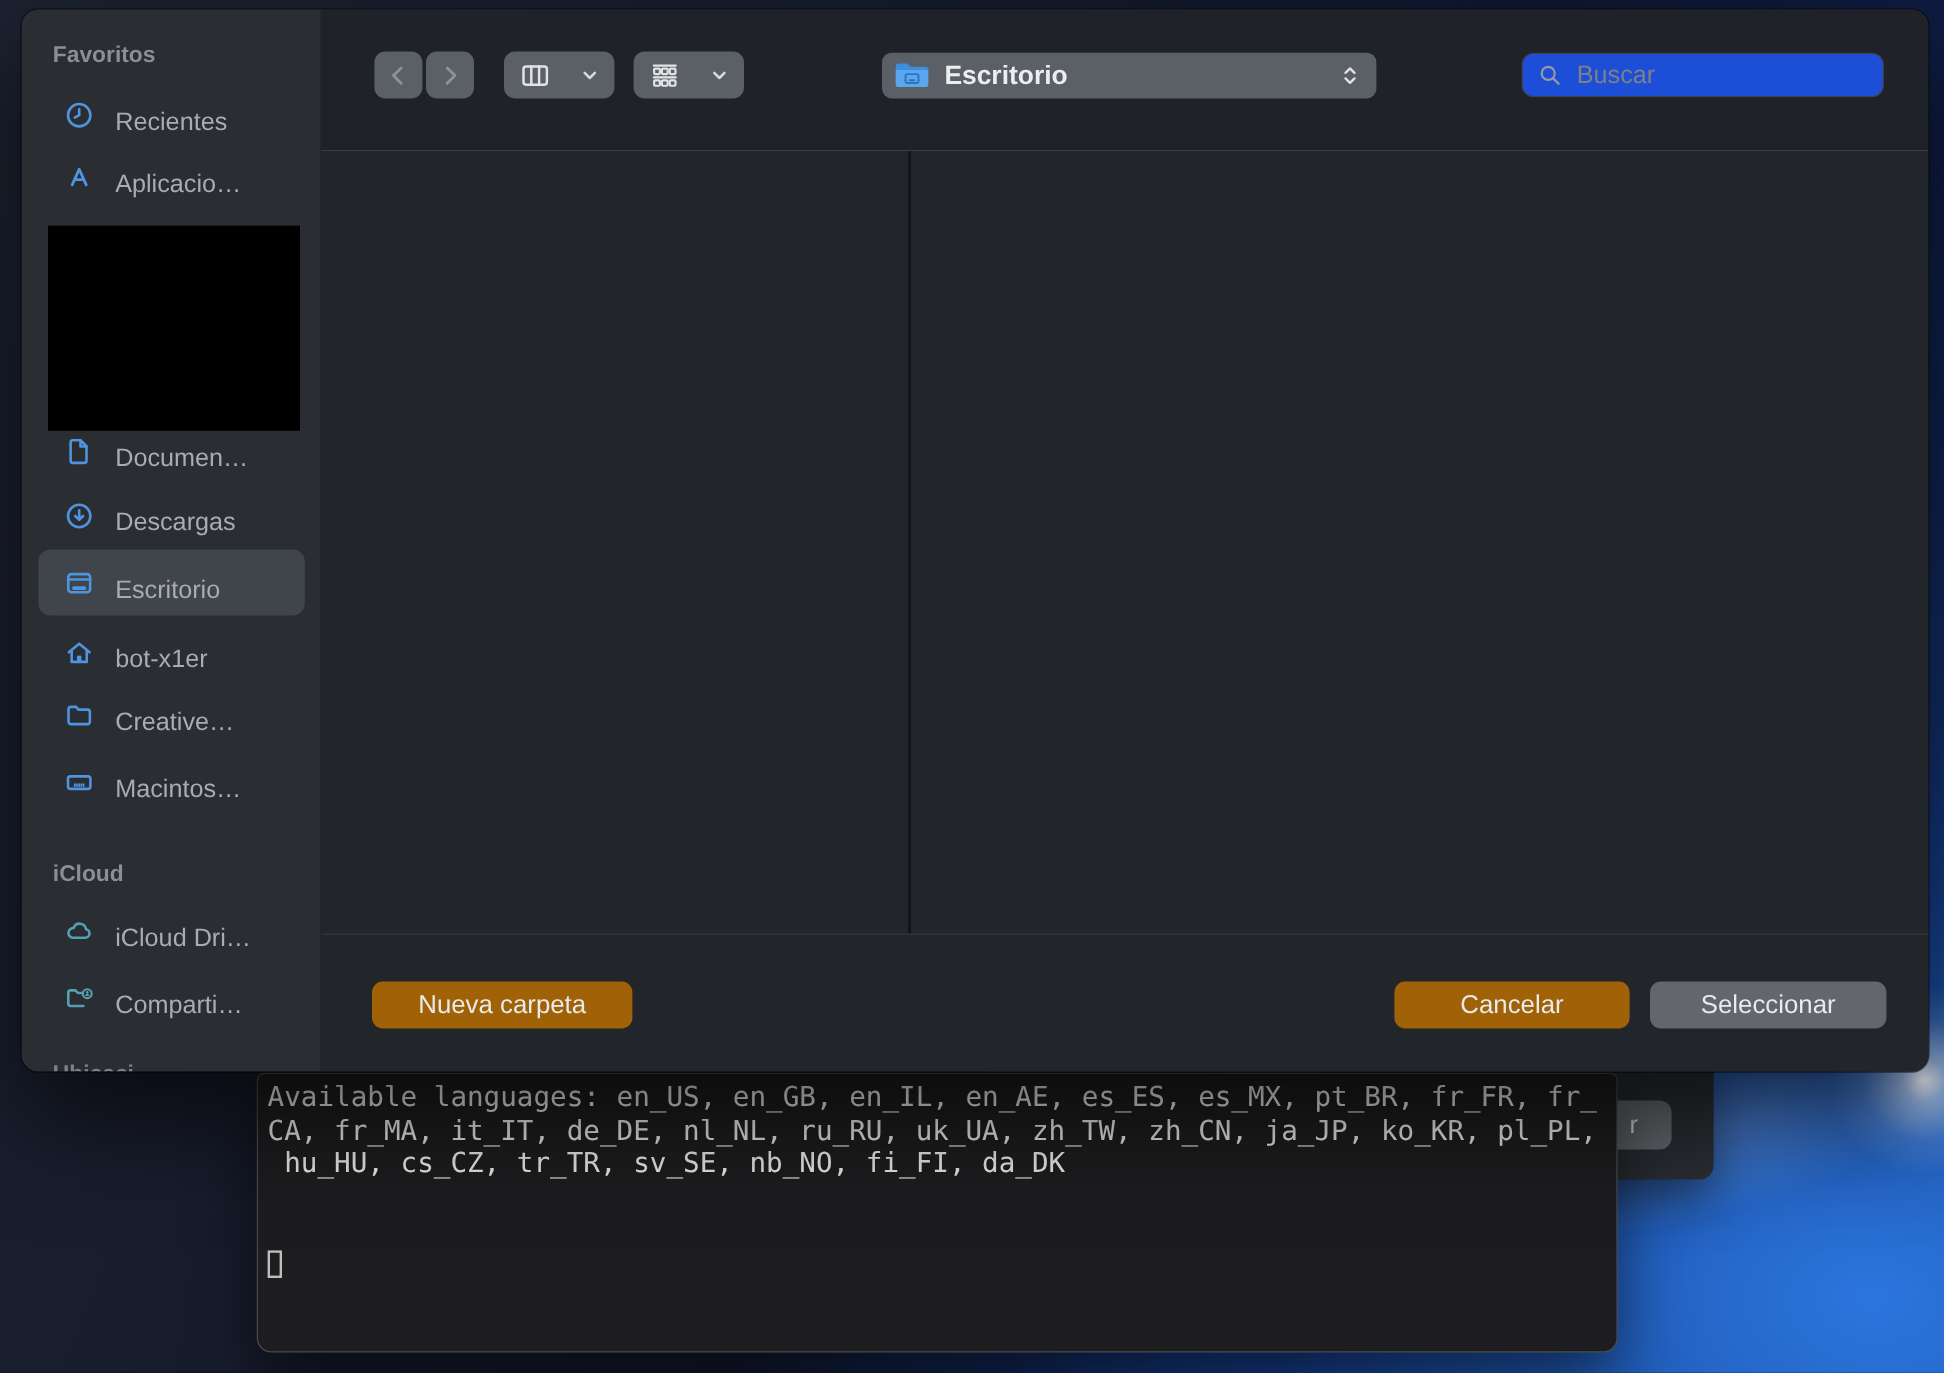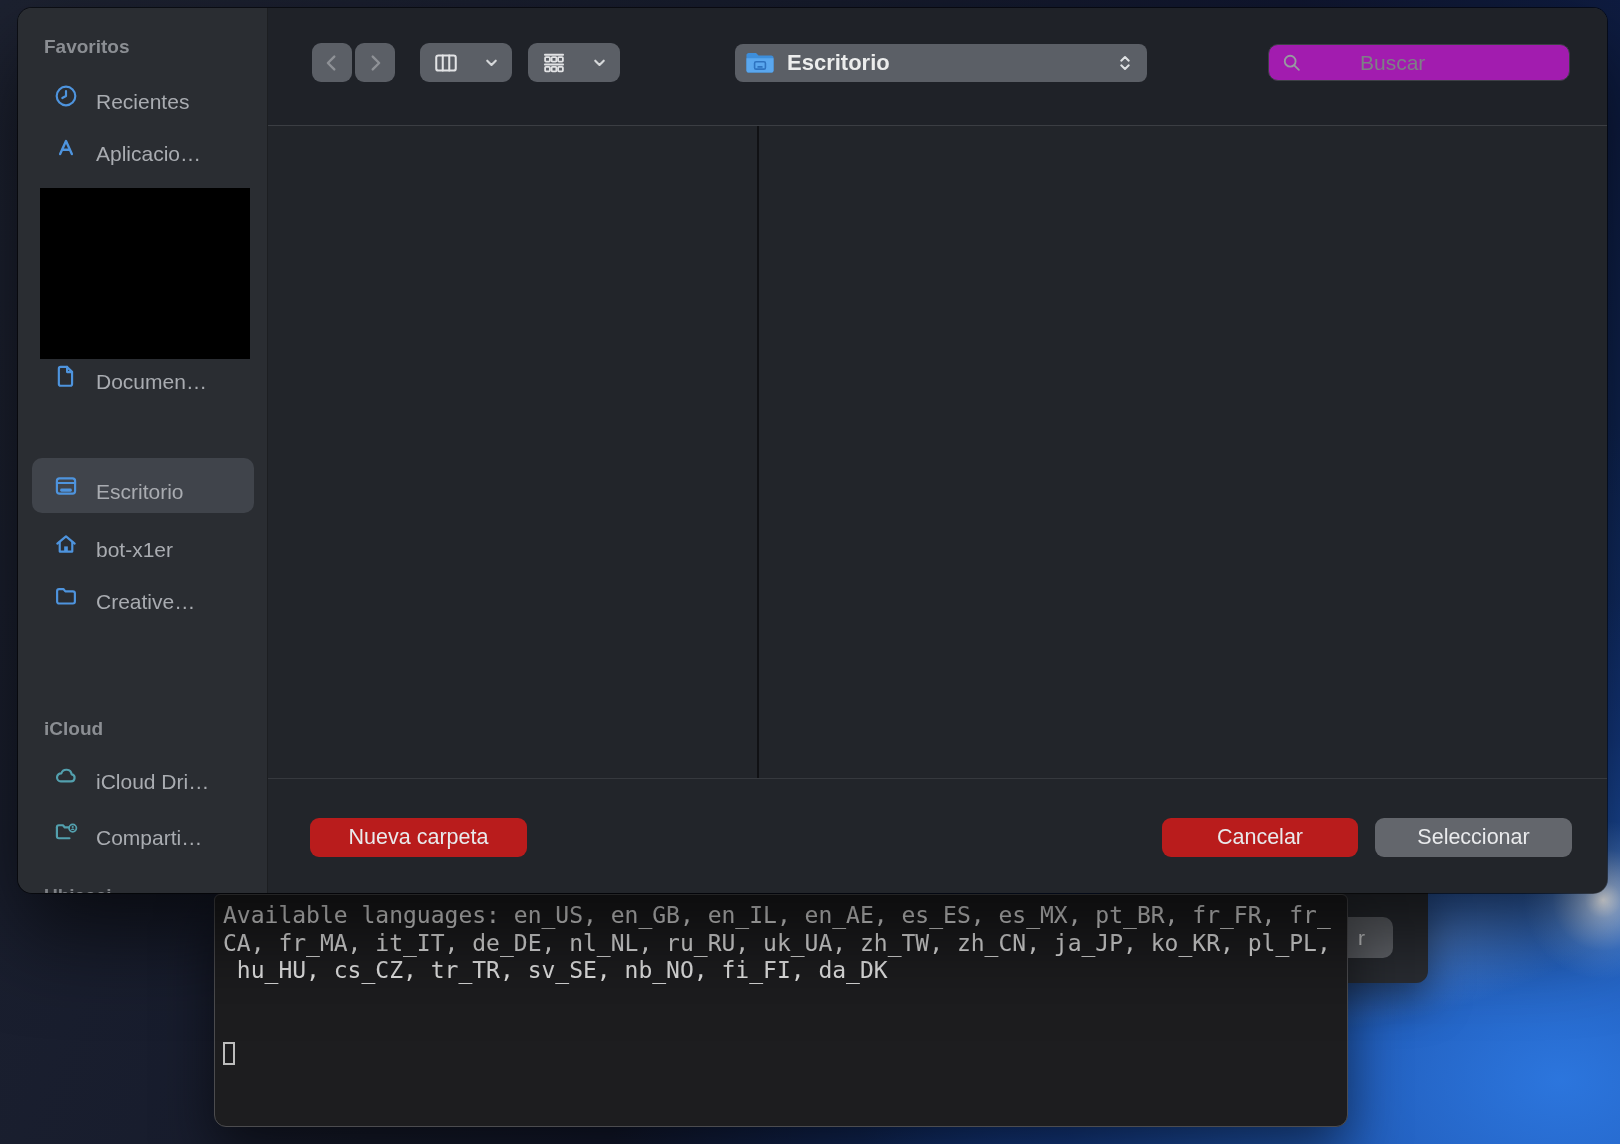--- a/index.html
+++ b/index.html
@@ -62,34 +62,34 @@
   .main{position:absolute;left:250px;top:0;width:1339px;height:885px;}
   .toolbar{position:absolute;left:0;top:0;width:100%;height:118px;background:#1f2228;
     border-bottom:1px solid #3b3e43;}
   .tb-btn{position:absolute;top:35px;height:39px;background:#5b5f66;border-radius:9px;
     display:flex;align-items:center;justify-content:center;}
   .tb-nav{width:40px;}
   .tb-view{width:92px;justify-content:space-between;padding:0 12px 0 13px;}
   .popup{position:absolute;left:467px;top:36px;width:412px;height:38px;background:#5b5f66;
     border-radius:8px;display:flex;align-items:center;padding:0 12px 0 9px;}
   .popup .plbl{margin-left:11px;font-size:22px;font-weight:600;color:#eceded;flex:1;}
-  .search{position:absolute;left:1000px;top:36px;width:302px;height:37px;background:#a21caf;
-    border:1px solid #3d4046;border-radius:10px;display:flex;align-items:center;padding:0 10px 0 12px;gap:46px;}
+  .search{position:absolute;left:1000px;top:36px;width:302px;height:37px;background:#1d4ed8;
+    border:1px solid #3d4046;border-radius:10px;display:flex;align-items:center;padding:0 10px 0 12px;}
   .search input{flex:1;margin-left:10px;background:transparent;border:none;outline:none;
     color:#d0d2d6;font-size:21px;font-family:"Liberation Sans",sans-serif;min-width:0;}
   .search input::placeholder{color:#7d8085;}
 
   .columns{position:absolute;left:0;top:118px;width:100%;height:652px;background:#22252a;}
   .col-divider{position:absolute;left:489px;top:0;width:2px;height:100%;background:#101114;}
   .pane{position:absolute;top:0;height:100%;}
   .pane1{left:0;width:489px;} .pane2{left:491px;right:0;}
 
   .footer{position:absolute;left:0;top:770px;width:100%;height:115px;background:#22252a;
     border-top:1px solid #36393e;}
-  .ft-btn{position:absolute;top:39px;height:39px;background:#b91c1c;border-radius:9px;
+  .ft-btn{position:absolute;top:39px;height:39px;background:#a16207;border-radius:9px;
     color:#e9eaec;font-size:21.5px;display:flex;align-items:center;justify-content:center;
     border:none;font-family:"Liberation Sans",sans-serif;}
 </style>
 </head>
 <body>
 
 <div class="stage">
   <div class="flare-beam"></div>
   <div class="flare-core"></div>
 
@@ -138,20 +138,29 @@
       <div class="side-row" style="top:340px">
         <span class="icon">
           <svg width="26" height="26" viewBox="0 0 24 24" fill="none" stroke-width="2" stroke-linecap="round" stroke-linejoin="round">
             <path class="st-blue" d="M7 3.6h6l4.6 4.6v11.2c0 .9-.7 1.6-1.6 1.6H7c-.9 0-1.6-.7-1.6-1.6V5.2c0-.9.7-1.6 1.6-1.6z"></path>
             <path class="st-blue" d="M13 3.6v4.8h4.6"></path>
           </svg>
           </span>
         <span class="lbl">Documen…</span>
       </div>
 
+      <div class="side-row" style="top:394px">
+        <span class="icon">
+          <svg width="26" height="26" viewBox="0 0 24 24" fill="none" stroke-width="2" stroke-linecap="round" stroke-linejoin="round">
+            <circle class="st-blue" cx="12" cy="12" r="8.6"></circle>
+              <path class="st-blue" d="M12 7.6v7M9 12l3 3 3-3"></path>
+          </svg>
+          </span>
+        <span class="lbl">Descargas</span>
+      </div>
 
       <div class="side-row selected" style="top:450px">
         <span class="icon">
           <svg width="26" height="26" viewBox="0 0 24 24" fill="none" stroke-width="2" stroke-linecap="round" stroke-linejoin="round">
             <rect class="st-blue" x="3.6" y="5" width="16.8" height="14" rx="2.4"></rect>
             <path class="st-blue" d="M3.6 9.2h16.8"></path>
             <rect class="fl-blue" x="6.6" y="14.4" width="10.8" height="2.8" rx="1.2" stroke="none"></rect>
           </svg>
           </span>
         <span class="lbl">Escritorio</span>
@@ -170,20 +179,29 @@
 
       <div class="side-row" style="top:560px">
         <span class="icon">
           <svg width="26" height="26" viewBox="0 0 24 24" fill="none" stroke-width="2" stroke-linecap="round" stroke-linejoin="round">
             <path class="st-blue" d="M3.8 7.4c0-1 .8-1.8 1.8-1.8h4l1.8 2.1h7c1 0 1.8.8 1.8 1.8v7.6c0 1-.8 1.8-1.8 1.8H5.6c-1 0-1.8-.8-1.8-1.8V7.4z"></path>
           </svg>
           </span>
         <span class="lbl">Creative…</span>
       </div>
 
+      <div class="side-row" style="top:616px">
+        <span class="icon">
+          <svg width="26" height="26" viewBox="0 0 24 24" fill="none" stroke-width="2" stroke-linecap="round" stroke-linejoin="round">
+            <path class="st-blue" d="M5.2 7.4h13.6c1 0 1.8.8 1.8 1.8v6c0 1-.8 1.8-1.8 1.8H5.2c-1 0-1.8-.8-1.8-1.8v-6c0-1 .8-1.8 1.8-1.8z"></path>
+            <path class="st-blue" stroke-width="1.4" d="M8.6 13.4v1.4M10.3 13.4v1.4M12 13.4v1.4M13.7 13.4v1.4M15.4 13.4v1.4"></path>
+          </svg>
+          </span>
+        <span class="lbl">Macintos…</span>
+      </div>
 
       <div class="side-header" style="top:710px">iCloud</div>
 
       <div class="side-row" style="top:740px">
         <span class="icon">
           <svg width="26" height="26" viewBox="0 0 24 24" fill="none" stroke-width="2" stroke-linecap="round" stroke-linejoin="round">
             <path class="st-teal" d="M7.2 17h9.4a3.3 3.3 0 0 0 .6-6.55 4.9 4.9 0 0 0-9.5-.9A3.45 3.45 0 0 0 7.2 17z"></path>
           </svg>
           </span>
         <span class="lbl">iCloud Dri…</span>

